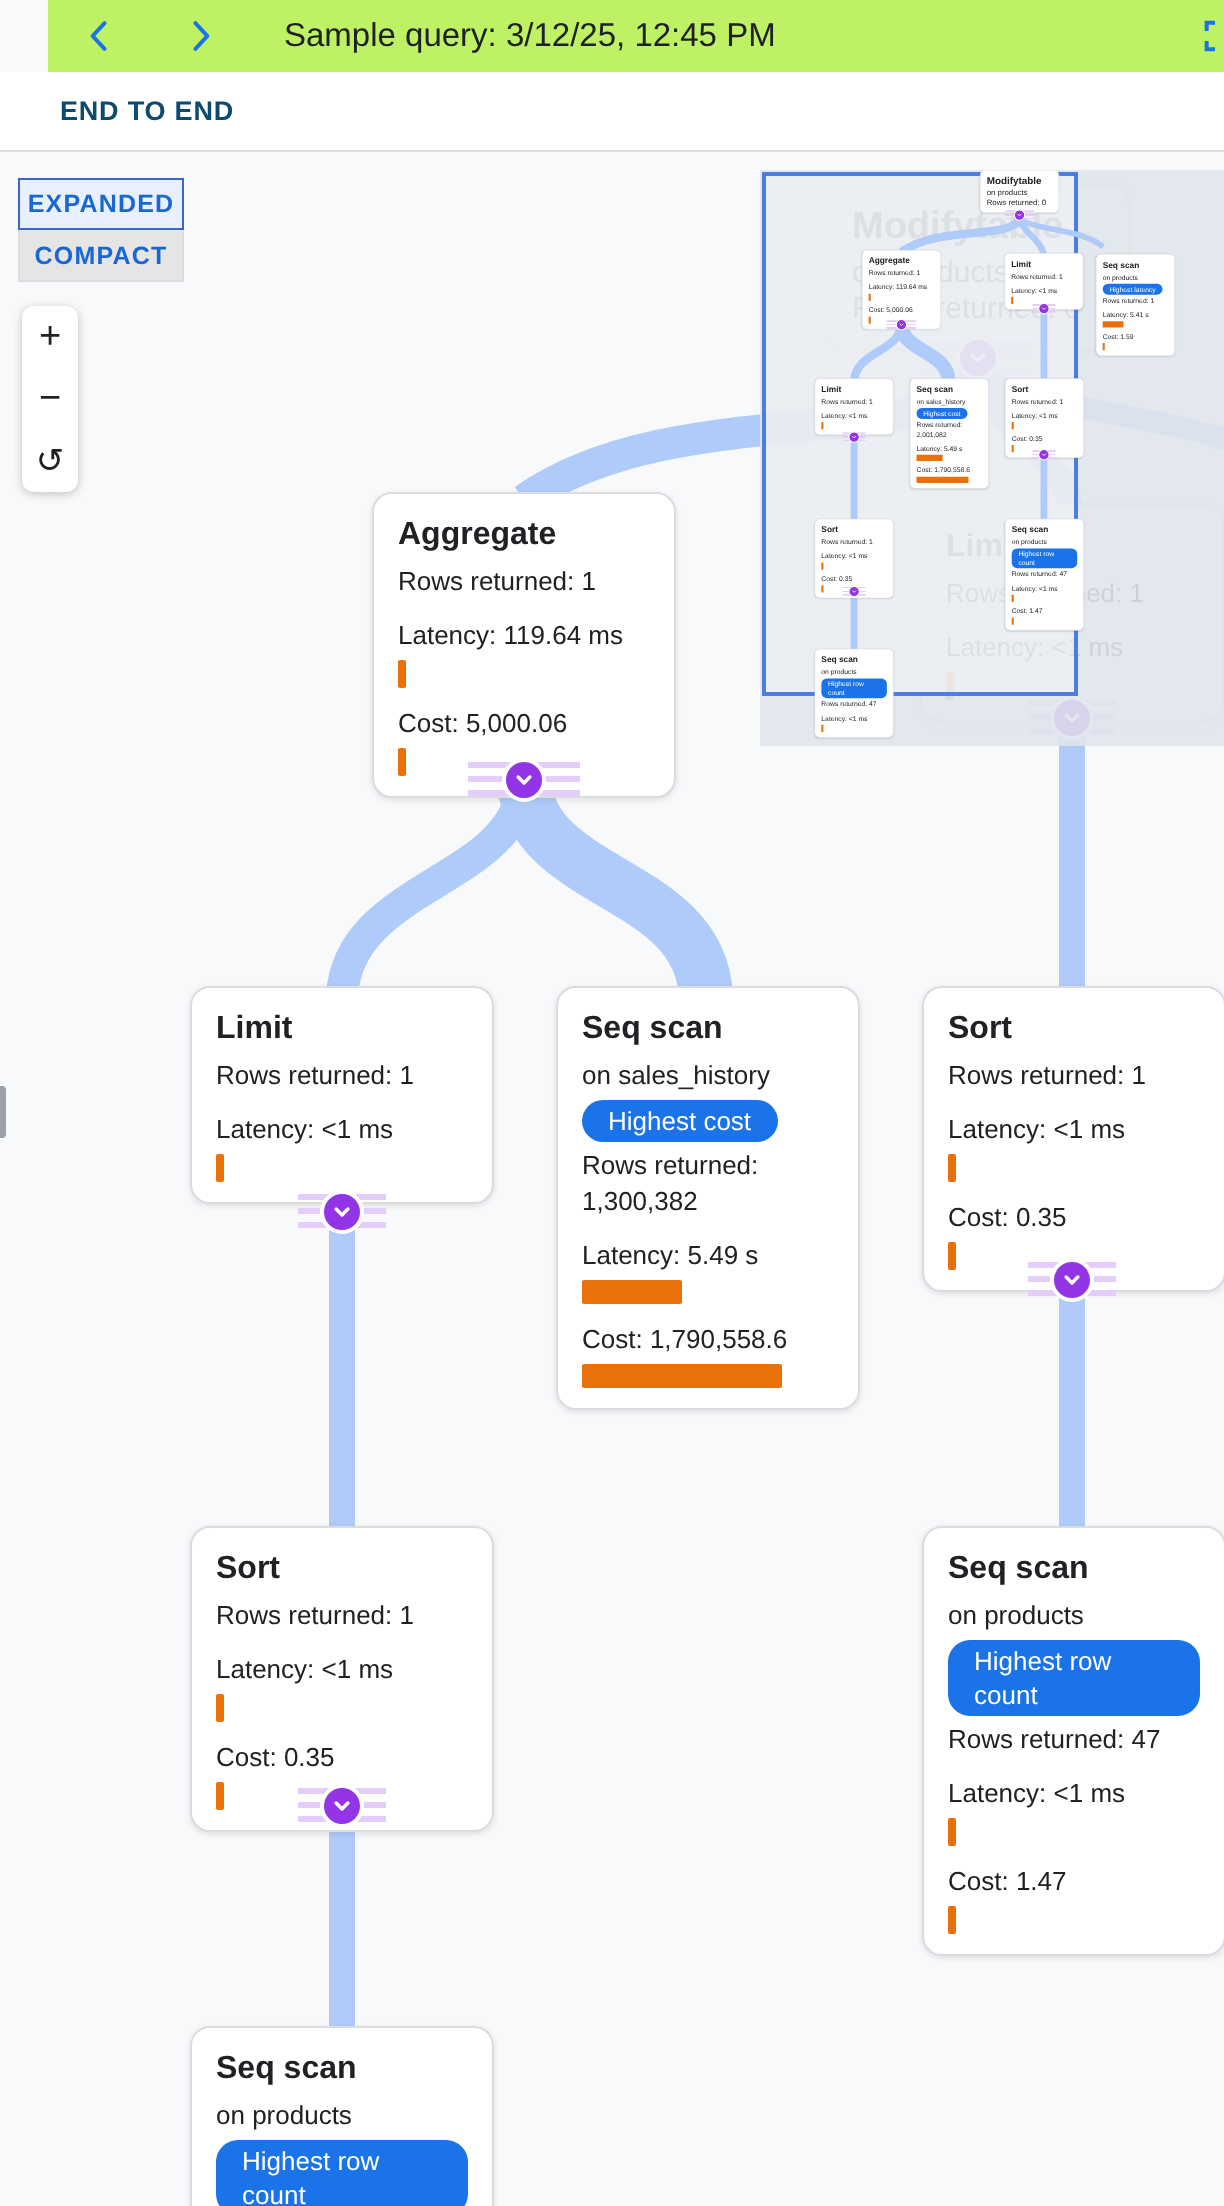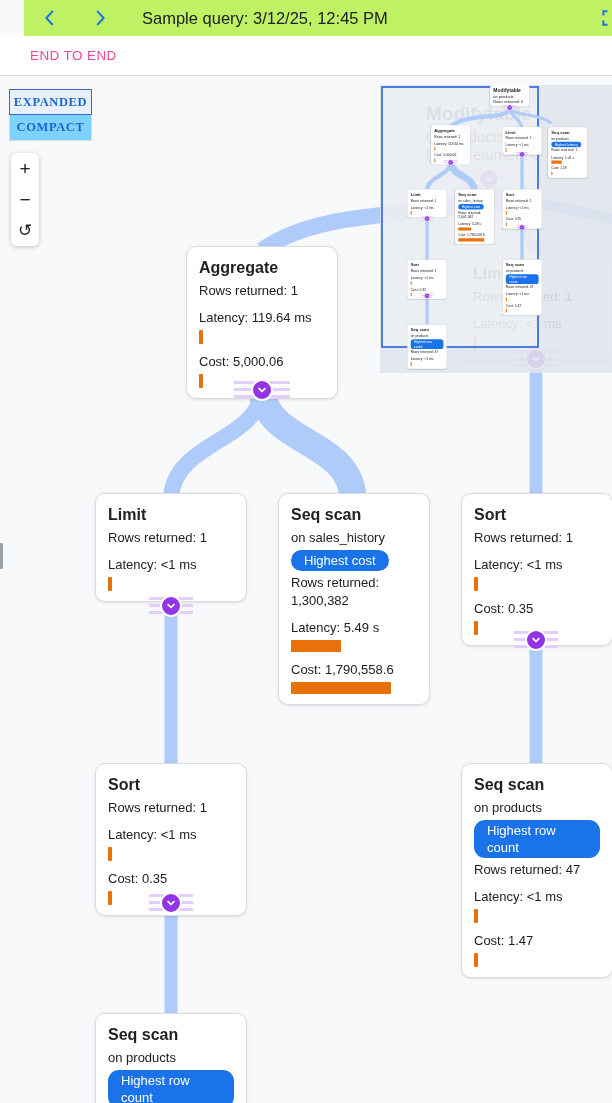--- a/index.html
+++ b/index.html
@@ -15,21 +15,21 @@
   .page-title { margin-left:30px; font-size:16.5px; color:#202124; }
   .fs-btn { margin-left:auto; margin-right:14px; width:24px; height:24px; display:flex; align-items:center; justify-content:center; cursor:pointer; }
 
   
   .tabbar { position:absolute; top:36px; left:0; width:612px; height:40px; background:#fff; z-index:30;
             border-bottom:1px solid #dadce0; display:flex; }
   .tab { position:relative; height:100%; display:flex; align-items:center; justify-content:center;
          font-size:13.5px; font-weight:700; letter-spacing:.4px; cursor:pointer; }
   .tab.active { width:120px; color:#1967d2; }
   .tab.active .underline { position:absolute; left:5px; right:5px; bottom:0; height:3px; background:#1967d2; border-radius:3px 3px 0 0; }
-  .tab.inactive { color:#ec4899; font-weight:400; padding:0 30px; }
+  .tab.inactive { color:#0c4a6e; font-weight:700; padding:0 30px; }
 
   
   .canvas { position:absolute; top:0; left:0; width:612px; height:1103px; background:#f8f9fa; z-index:1; overflow:hidden; }
   .world { position:absolute; top:0; left:0; width:612px; height:1103px; }
 
   .edges { position:absolute; top:0; left:0; pointer-events:none; }
 
   
   .node { position:absolute; width:152px; background:#fff; border:1px solid #dadce0; border-radius:10px;
           padding:10px 12px 10px; box-shadow:0 1px 3px rgba(60,64,67,.14); cursor:pointer; }
@@ -58,23 +58,23 @@
                    background:rgba(224,228,236,.9); z-index:5; }
   .viewport-rect { position:absolute; left:381px; top:86px; width:158px; height:262px;
                    border:2px solid #4c7de0; background:rgba(255,255,255,.3); z-index:6; cursor:move; }
   .minimap-clip { position:absolute; left:380px; top:85px; width:232px; height:288px; overflow:hidden; z-index:7; pointer-events:none; }
   .mini-scale { position:absolute; left:0; top:0; width:612px; height:1103px;
                 transform:translate(2.6px,-24px) scale(0.26); transform-origin:0 0; }
 
   
   .view-toggle { position:absolute; left:9px; top:89px; z-index:10; width:83px; }
   .vt-btn { width:83px; height:26px; display:flex; align-items:center; justify-content:center;
-            font-size:12.5px; font-weight:700; letter-spacing:.6px; color:#1967d2; cursor:pointer;font-family:Liberation Serif, serif; }
+            font-size:12.5px; font-weight:700; letter-spacing:.6px; color:#1967d2; cursor:pointer; }
   .vt-btn.sel { background:#e8f0fe; border:1px solid #3a66c4; }
-  .vt-btn.unsel { background:#7dd3fc; border:1px solid #dadce0; border-top:none; }
+  .vt-btn.unsel { background:#e5e5e5; border:1px solid #dadce0; border-top:none; }
 
   .zoom-card { position:absolute; left:11px; top:153px; width:28px; z-index:10; background:#fff;
                border-radius:6px; box-shadow:0 1px 4px rgba(60,64,67,.3); }
   .zoom-btn { width:28px; height:31px; display:flex; align-items:center; justify-content:center;
               font-size:19px; color:#202124; cursor:pointer; }
 
   .scroll-indicator { position:absolute; left:0; top:543px; width:3px; height:26px; background:#9aa0a6;
                       border-radius:0 2px 2px 0; z-index:10; cursor:pointer; }
 </style>
 </head>

